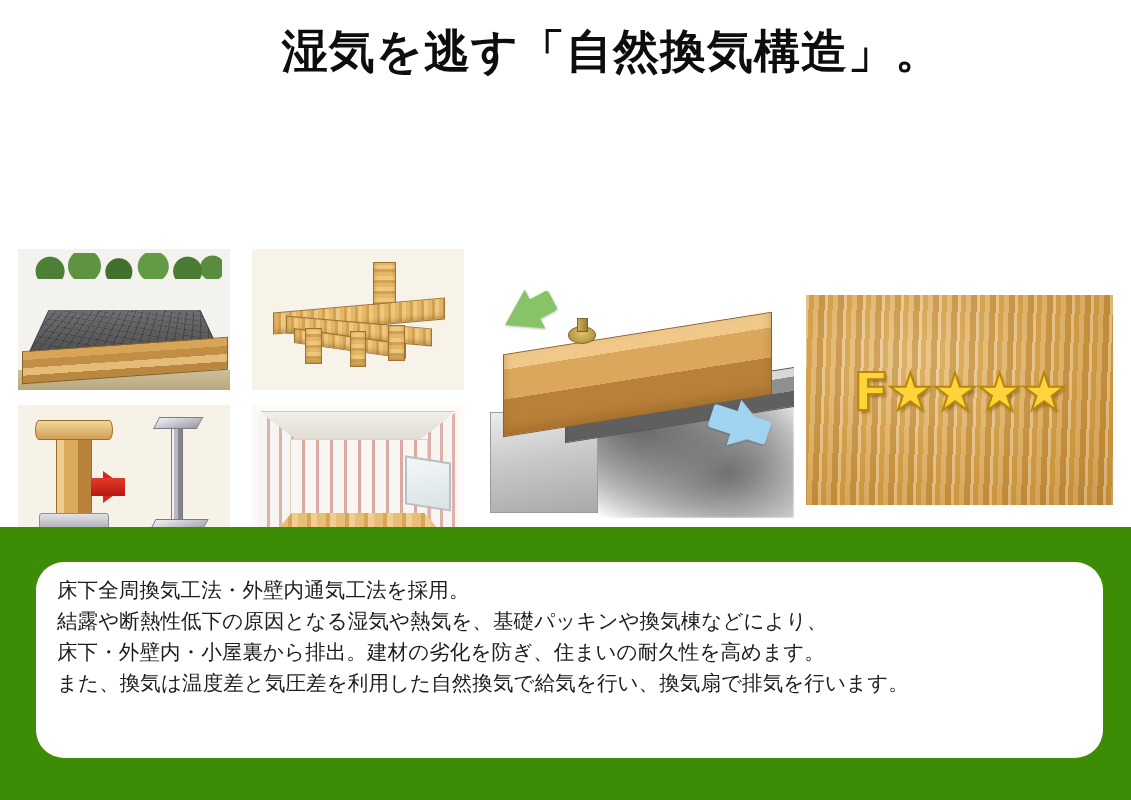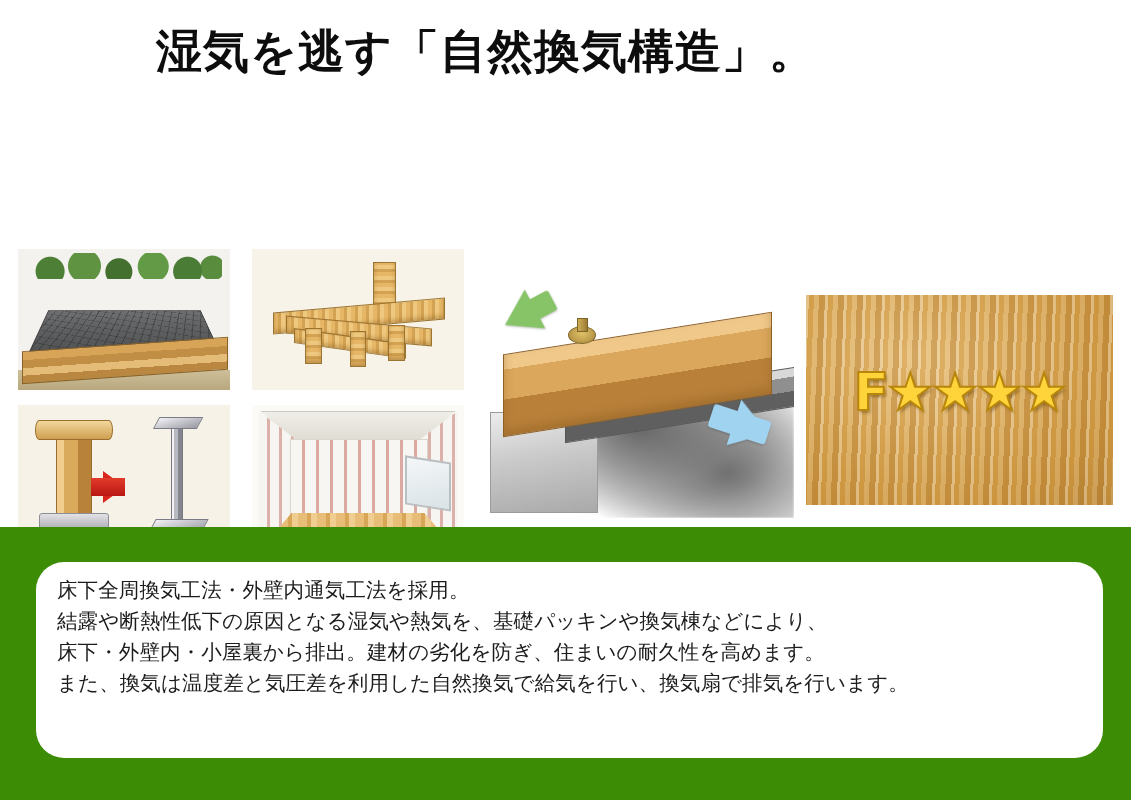--- a/index.html
+++ b/index.html
@@ -12,24 +12,24 @@
     height: 800px;
     background: #ffffff;
     font-family: "Liberation Sans", "DejaVu Sans", sans-serif;
     overflow: hidden;
     position: relative;
   }
 
   
   .page-title {
     position: absolute;
-    left: 15px;
+    left: 0;
     top: 24px;
     width: 942px;
-    text-align: center;
+    text-align: right;
     font-size: 46px;
     font-weight: bold;
     letter-spacing: 1px;
     color: #0d0d0d;
     line-height: 1.2;
     font-family: "DejaVu Sans", "Liberation Sans", sans-serif;
   }
 
   
   .gallery {

